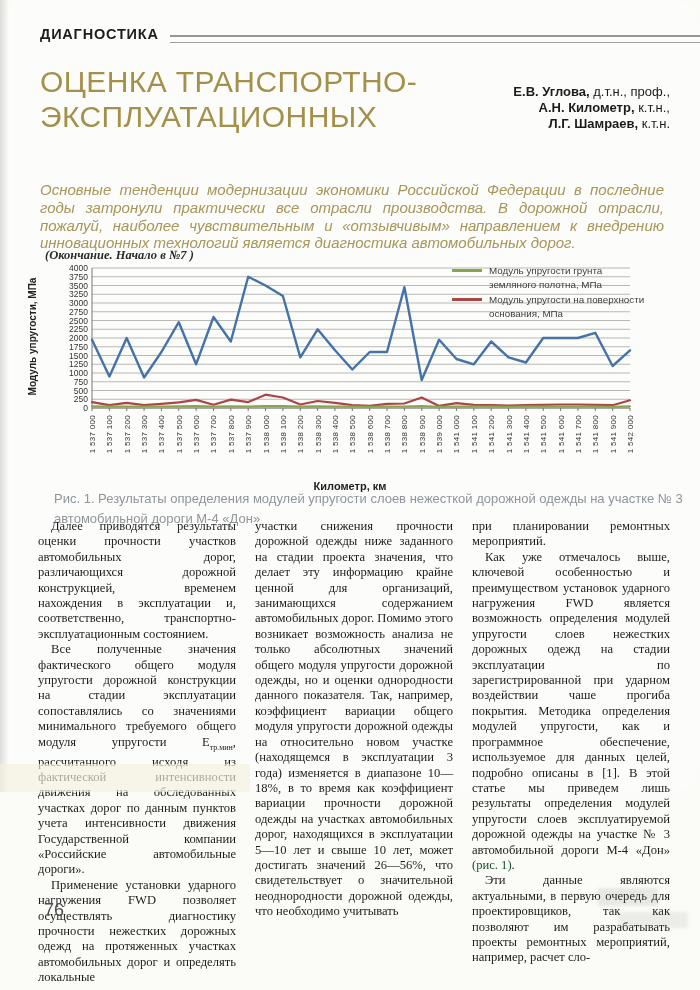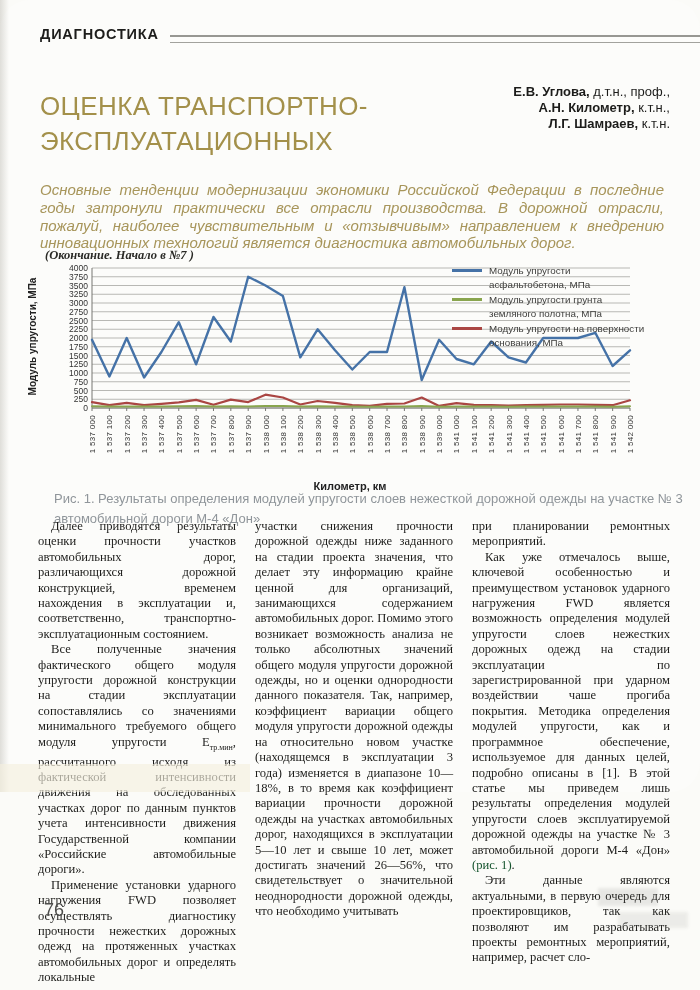--- a/index.html
+++ b/index.html
@@ -1,21 +1,21 @@
 <!DOCTYPE html>
 <html lang="ru"><head>
 <meta charset="utf-8">
 <style>
   html,body{margin:0;padding:0;}
   body{width:700px;height:990px;background:#fbfbf8;font-family:"Liberation Sans",sans-serif;overflow:hidden;}
   .page{position:relative;width:700px;height:792px;background:#fcfcfa;border-radius:30px;}
   .edge-shade{position:absolute;left:0;top:0;bottom:0;width:9px;background:linear-gradient(to right,rgba(90,85,70,.18),rgba(90,85,70,0));}
   .section-label{position:absolute;top:26px;left:40px;font-size:14.5px;font-weight:bold;letter-spacing:.8px;color:#1d1d1b;}
   .header-rule{position:absolute;top:35px;left:170px;right:0;height:5px;border-top:2px solid #979792;border-bottom:1.5px solid #a2a29d;}
-  .article-title{position:absolute;top:89px;left:40px;width:420px;font-size:26px;line-height:35px;letter-spacing:.4px;color:#a3904a;font-weight:400;}
+  .article-title{position:absolute;top:64px;left:40px;width:420px;font-size:30px;line-height:35px;letter-spacing:.4px;color:#a3904a;font-weight:400;}
   .authors{position:absolute;top:84px;right:30px;text-align:right;font-size:13px;line-height:16px;color:#1c1c1a;}
   .authors b{font-weight:bold;}
   .lead{position:absolute;top:181px;left:40px;width:624px;font-style:italic;font-size:15px;line-height:17.8px;color:#a7955a;text-align:justify;}
   .cont-note{position:absolute;top:248px;left:45px;font-family:"Liberation Serif",serif;font-weight:bold;font-style:italic;font-size:12.5px;color:#2a2a26;}
 
   .chart{position:absolute;top:262px;left:0;width:700px;height:243px;}
   .chart svg{position:absolute;left:0;top:0;}
   .chart .ytick{font:8.5px "Liberation Sans",sans-serif;fill:#333;}
   .chart .xtick{font:8px "Liberation Sans",sans-serif;fill:#333;letter-spacing:.3px;}
   .chart-ylabel{position:absolute;left:-43px;top:69px;width:150px;text-align:center;transform:rotate(-90deg);font-size:10px;font-weight:bold;color:#222;}
@@ -165,24 +165,20 @@
         <text class="xtick" text-anchor="end" x="615.65" y="153" transform="rotate(-90 615.65 153)">1 541 900</text>
         <line x1="630.00" y1="146" x2="630.00" y2="149" stroke="#777772" stroke-width="1"></line>
         <text class="xtick" text-anchor="end" x="633.00" y="153" transform="rotate(-90 633.00 153)">1 542 000</text>
         <polyline points="92.0,77.8 109.4,114.5 126.7,76.0 144.1,115.5 161.4,90.0 178.8,60.2 196.1,102.3 213.5,55.0 230.8,79.5 248.2,14.8 265.5,23.5 282.9,34.0 300.3,95.3 317.6,67.3 335.0,88.3 352.3,107.5 369.7,90.0 387.0,90.0 404.4,25.2 421.7,118.0 439.1,77.8 456.5,97.0 473.8,102.3 491.2,79.5 508.5,95.3 525.9,100.5 543.2,76.0 560.6,76.0 577.9,76.0 595.3,70.8 612.6,104.0 630.0,88.3" fill="none" stroke="#4572a7" stroke-width="2.4" stroke-linejoin="round" stroke-linecap="round"></polyline>
         <polyline points="92.0,140.1 109.4,143.2 126.7,140.8 144.1,143.2 161.4,141.8 178.8,140.4 196.1,137.9 213.5,142.8 230.8,137.6 248.2,140.1 265.5,132.7 282.9,135.5 300.3,142.5 317.6,139.0 335.0,140.8 352.3,143.2 369.7,143.9 387.0,141.8 404.4,141.5 421.7,135.5 439.1,143.9 456.5,141.1 473.8,142.8 491.2,143.2 508.5,143.6 525.9,143.2 543.2,142.8 560.6,142.5 577.9,142.5 595.3,142.8 612.6,143.2 630.0,138.3" fill="none" stroke="#aa4643" stroke-width="2.2" stroke-linejoin="round" stroke-linecap="round"></polyline>
         <polyline points="92.0,144.3 109.4,144.6 126.7,144.4 144.1,144.6 161.4,144.4 178.8,144.3 196.1,144.1 213.5,144.6 230.8,144.3 248.2,144.4 265.5,143.9 282.9,144.1 300.3,144.6 317.6,144.3 335.0,144.4 352.3,144.6 369.7,144.8 387.0,144.6 404.4,144.4 421.7,144.1 439.1,144.8 456.5,144.4 473.8,144.6 491.2,144.6 508.5,144.8 525.9,144.6 543.2,144.6 560.6,144.4 577.9,144.4 595.3,144.6 612.6,144.8 630.0,144.3" fill="none" stroke="#89a54e" stroke-width="2" stroke-linejoin="round" stroke-linecap="round"></polyline>
       </svg>
     <div class="chart-ylabel">Модуль упругости, МПа</div>
     <div class="chart-legend" id="chart-legend">
         <div class="legend-item">
-          <span class="legend-swatch" style="background: rgb(69, 114, 167);"></span>
-          <span class="legend-label">Модуль упругости асфальтобетона, МПа</span>
-        </div>
-        <div class="legend-item">
           <span class="legend-swatch" style="background: rgb(137, 165, 78);"></span>
           <span class="legend-label">Модуль упругости грунта земляного полотна, МПа</span>
         </div>
         <div class="legend-item">
           <span class="legend-swatch" style="background: rgb(170, 70, 67);"></span>
           <span class="legend-label">Модуль упругости на поверхности основания, МПа</span>
         </div>
       </div>
     <div class="xaxis-title">Километр, км</div>
   </div>

